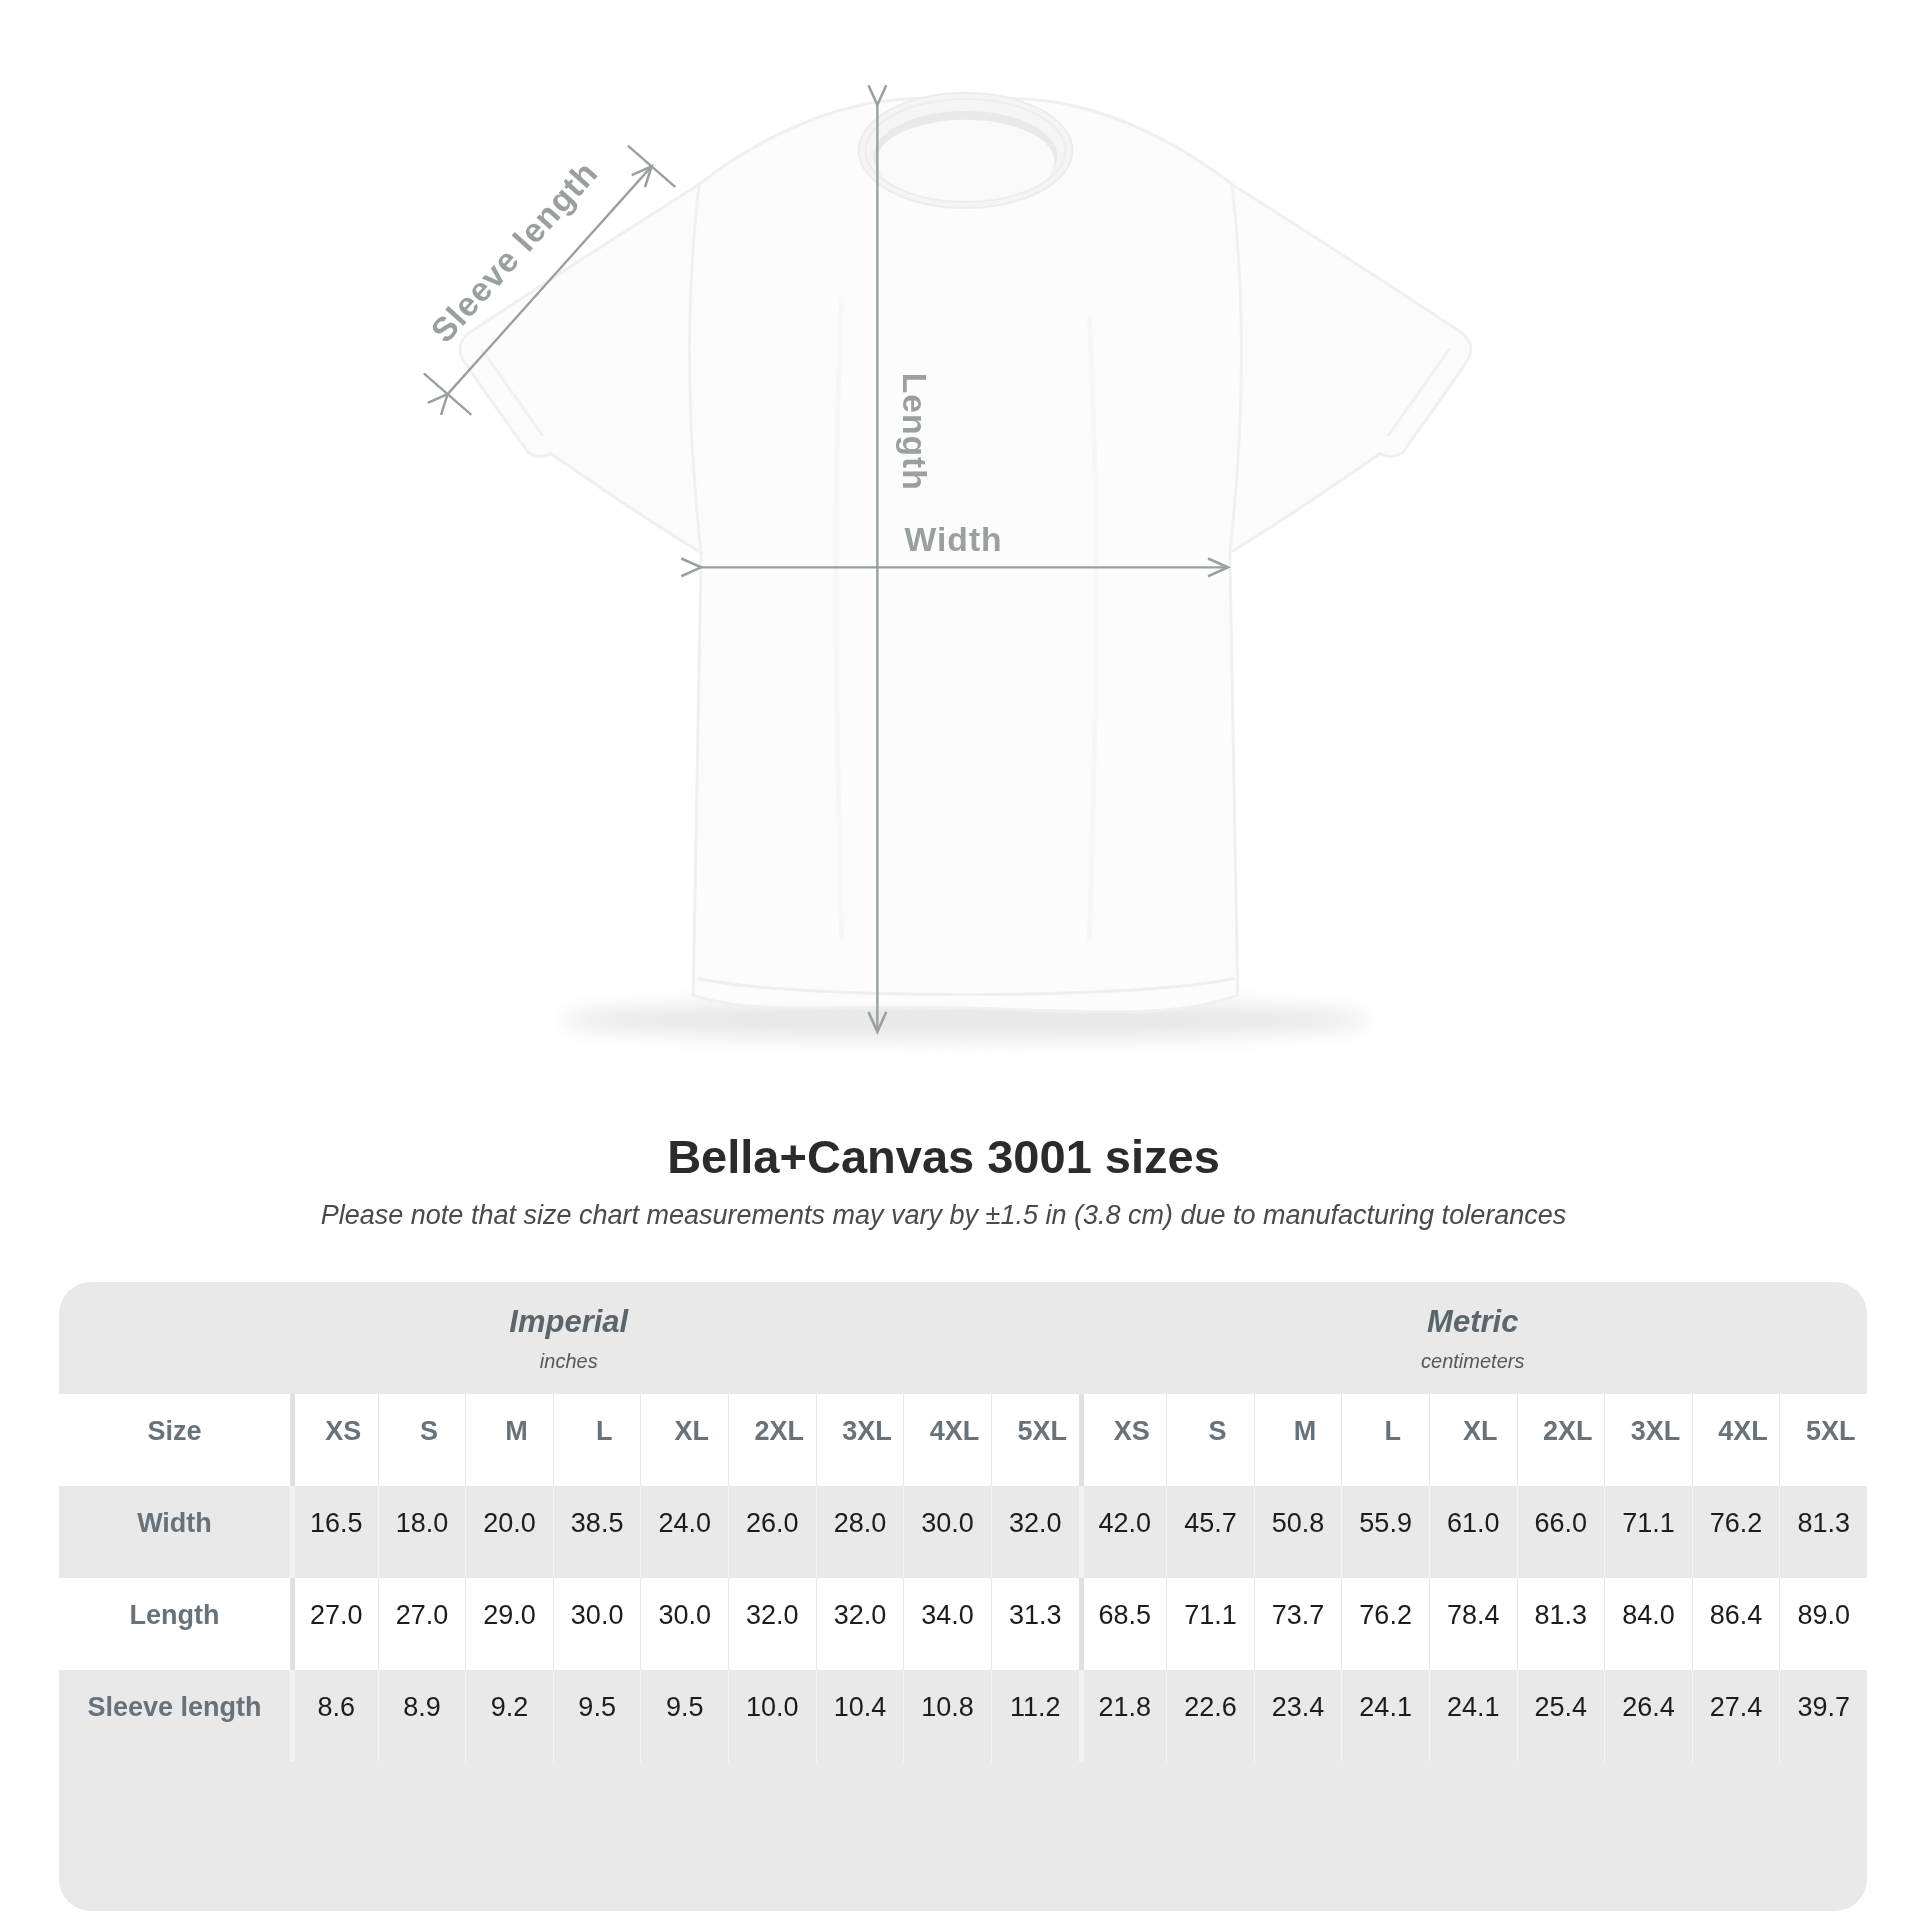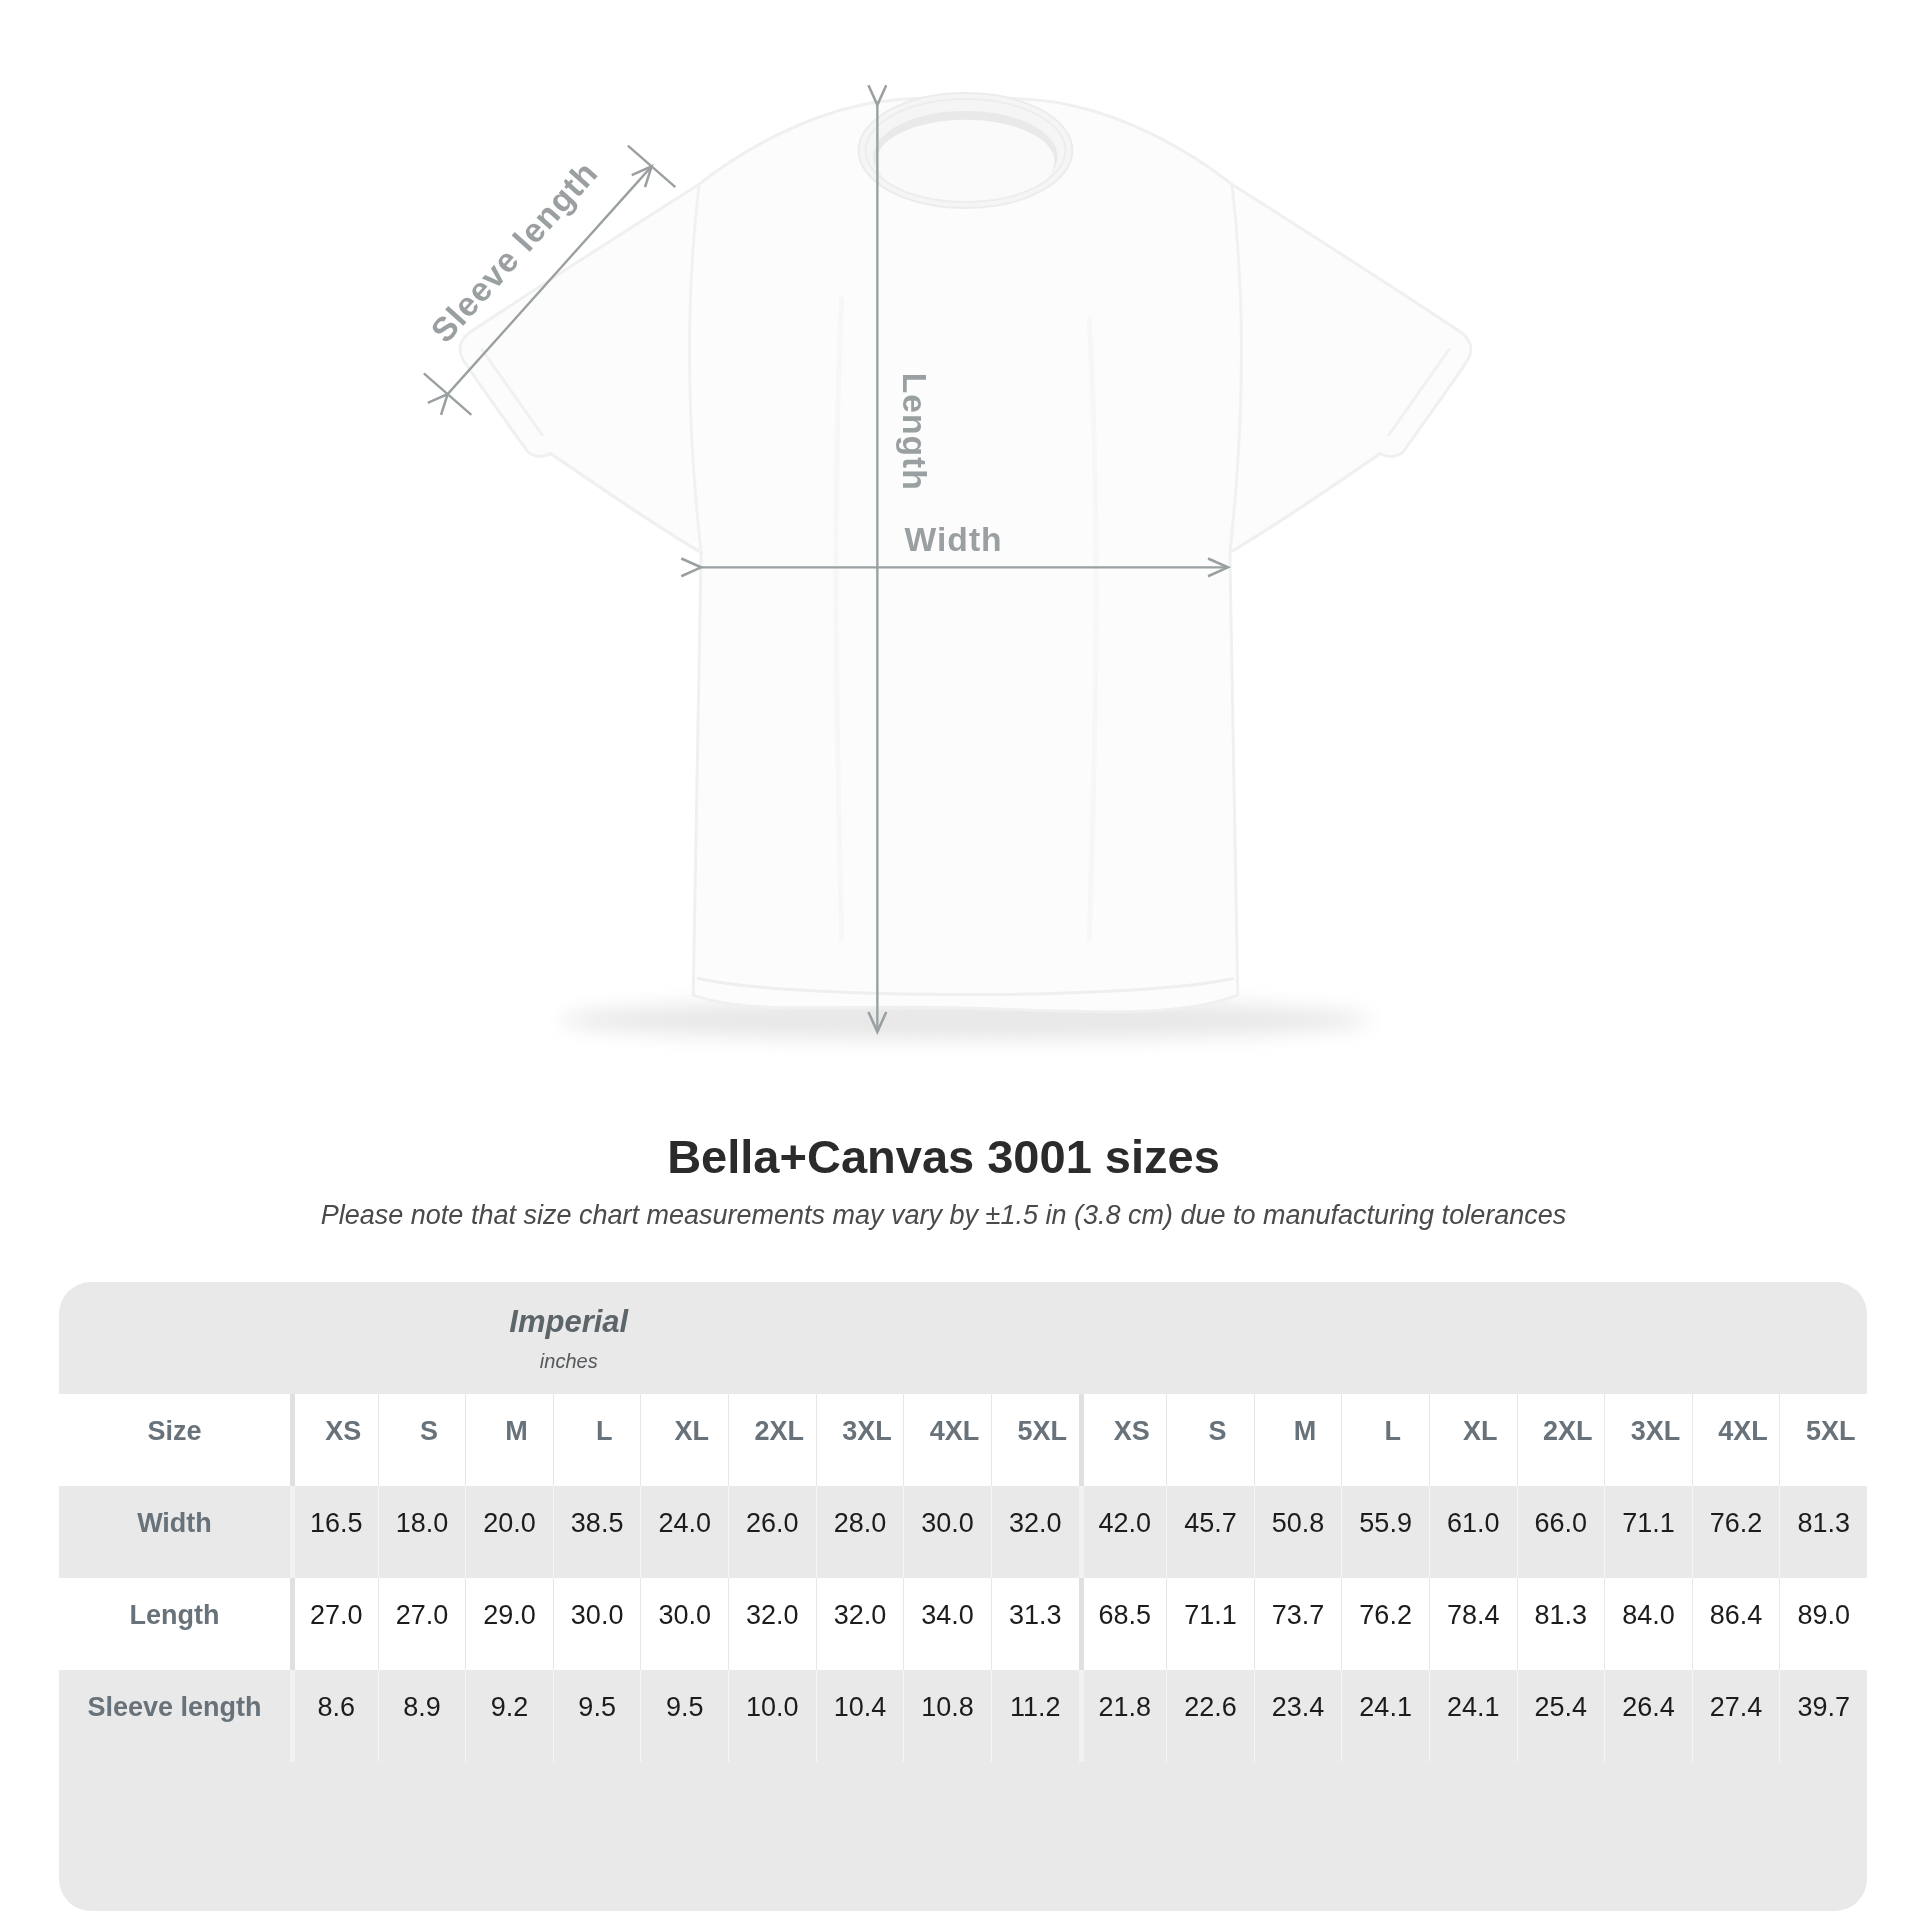--- a/index.html
+++ b/index.html
@@ -97,20 +97,24 @@
   <h1 class="page-title">Bella+Canvas 3001 sizes</h1>
   <p class="page-subtitle">Please note that size chart measurements may vary by ±1.5 in (3.8 cm) due to manufacturing tolerances</p>
 </div>
 
 <div class="panel">
   <div class="grid-row hdr-band">
     <div class="hdr-cell hdr-imperial">
       <div class="group-label">Imperial</div>
       <div class="group-unit">inches</div>
     </div>
+    <div class="hdr-cell hdr-metric">
+      <div class="group-label">Metric</div>
+      <div class="group-unit">centimeters</div>
+    </div>
   </div>
   <div class="grid-row trow row-light" id="size-row">
       <div class="cell lbl">Size</div>
       <div class="cell hdr major">XS</div>
       <div class="cell hdr">S</div>
       <div class="cell hdr">M</div>
       <div class="cell hdr">L</div>
       <div class="cell hdr">XL</div>
       <div class="cell hdr">2XL</div>
       <div class="cell hdr">3XL</div>

